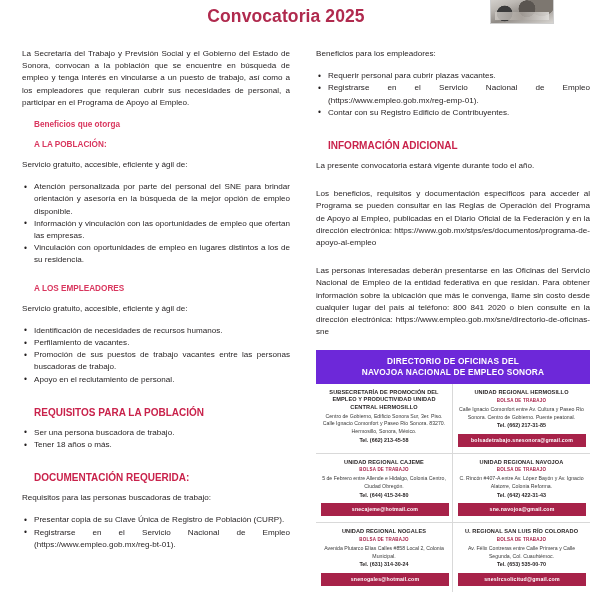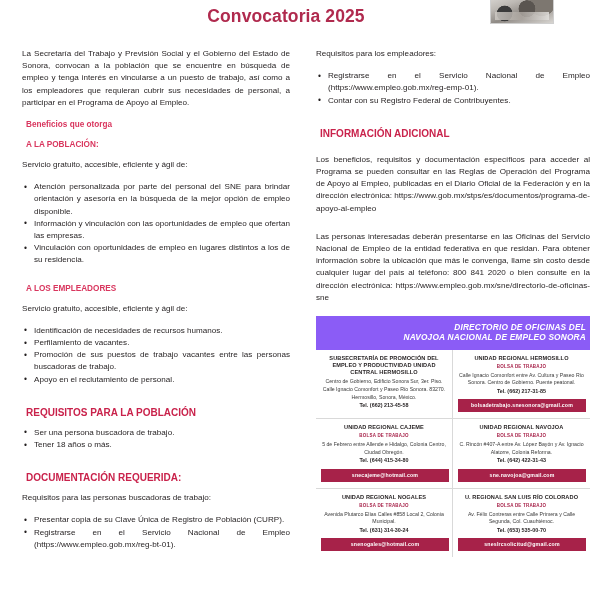--- a/index.html
+++ b/index.html
@@ -82,21 +82,21 @@
     margin: 0 0 10px 0;
     font-size: 8.1px;
     line-height: 12.2px;
     text-align: justify;
     color: #231f20;
   }
   p.body-text.lead { text-align: justify; }
   p.nojust { text-align: left; }
 
   h2.section-head {
-    margin: 0 0 9px 4px;
+    margin: 0 0 9px 12px;
     font-size: 8.2px;
     font-weight: bold;
     color: #d9365e;
     line-height: 11px;
   }
   h2.section-head.strong-red { color: #c9224b; }
   h2.section-head.big {
     font-size: 10px;
   }
 
@@ -124,29 +124,28 @@
 
   .spacer-sm { height: 6px; }
   .spacer-md { height: 11px; }
 
   
   .directory {
     margin-top: 12px;
     width: 274px;
   }
   .dir-banner {
-    background: #8b5cf6;
+    background: #6d28d9;
     color: #ffffff;
-    text-align: right;
+    text-align: center;
     padding: 6px 4px 7px 4px;
     font-size: 8.3px;
     font-weight: bold;
     line-height: 10.4px;
     letter-spacing: .2px;
-    font-style: italic;
   }
   .dir-grid {
     display: flex;
     flex-wrap: wrap;
     background: #ffffff;
   }
   .dir-cell {
     width: 137px;
     box-sizing: border-box;
     padding: 5px 5px 6px 5px;
@@ -256,31 +255,33 @@
 
       <ul class="bullets">
         <li>Presentar copia de su Clave Única de Registro de Población (CURP).</li>
         <li>Registrarse en el Servicio Nacional de Empleo (https://www.empleo.gob.mx/reg-bt-01).</li>
       </ul>
 
     </div>
 
     <div class="col col-right">
 
-      <p class="body-text nojust">Requisitos para los empleadores:</p>
-
-      <ul class="bullets">
+      <p class="body-text nojust">Beneficios para los empleadores:</p>
+
+      <ul class="bullets">
+        <li>Requerir personal para cubrir plazas vacantes.</li>
         <li>Registrarse en el Servicio Nacional de Empleo (https://www.empleo.gob.mx/reg-emp-01).</li>
-        <li>Contar con su Registro Federal de Contribuyentes.</li>
+        <li>Contar con su Registro Edificio de Contribuyentes.</li>
       </ul>
 
       <div class="spacer-md"></div>
 
       <h2 class="section-head big strong-red">INFORMACIÓN ADICIONAL</h2>
 
+      <p class="body-text nojust">La presente convocatoria estará vigente durante todo el año.</p>
 
       <div class="spacer-sm"></div>
 
       <p class="body-text">Los beneficios, requisitos y documentación específicos para acceder al Programa se pueden consultar en las Reglas de Operación del Programa de Apoyo al Empleo, publicadas en el Diario Oficial de la Federación y en la dirección electrónica: https://www.gob.mx/stps/es/documentos/programa-de-apoyo-al-empleo</p>
 
       <div class="spacer-sm"></div>
 
       <p class="body-text">Las personas interesadas deberán presentarse en las Oficinas del Servicio Nacional de Empleo de la entidad federativa en que residan. Para obtener información sobre la ubicación que más le convenga, llame sin costo desde cualquier lugar del país al teléfono: 800 841 2020 o bien consulte en la dirección electrónica: https://www.empleo.gob.mx/sne/directorio-de-oficinas-sne</p>
 
       <div class="directory">

